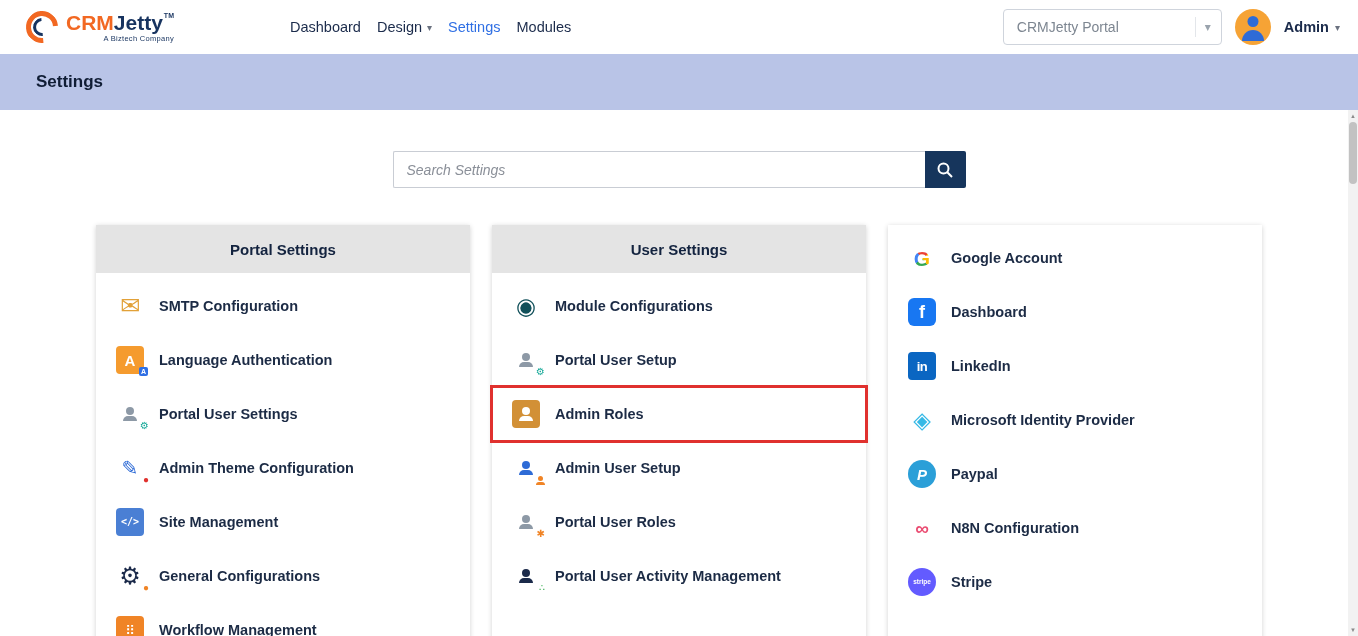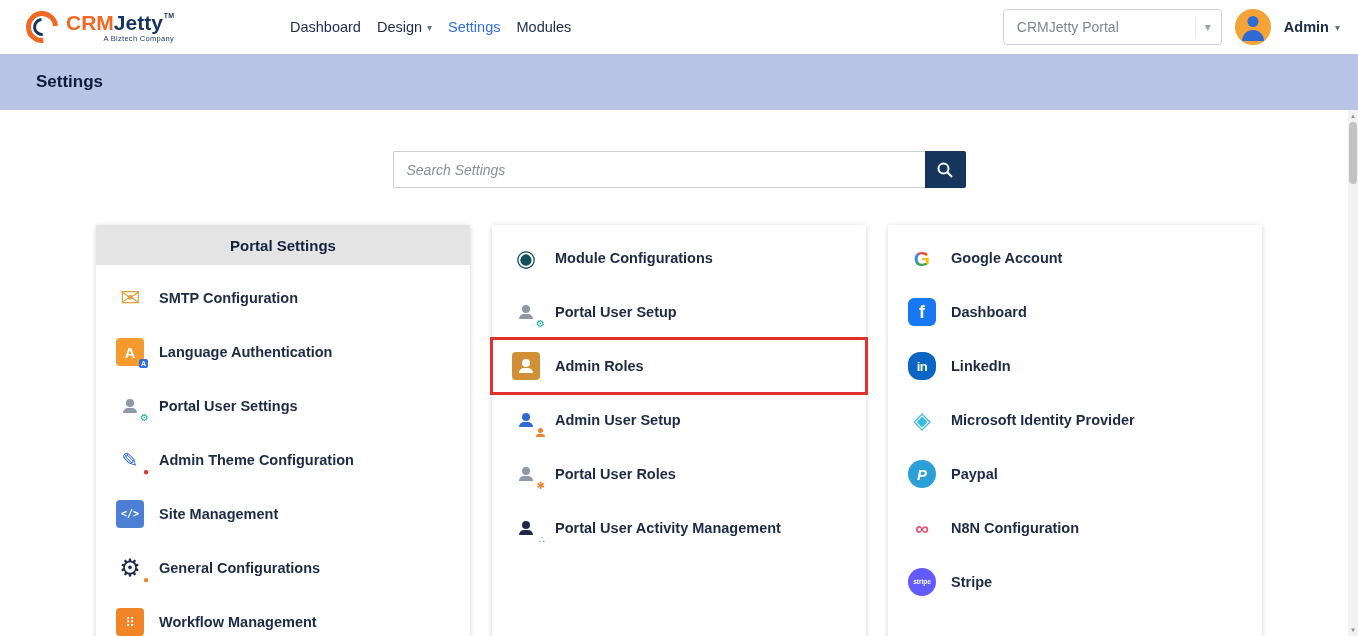--- a/index.html
+++ b/index.html
@@ -40,21 +40,21 @@
   .search-row{display:flex;width:573px;margin:41px auto 0}
   .search-input{flex:1;height:37px;border:1px solid #c9cdd4;border-right:none;border-radius:2px 0 0 2px;
     padding:0 13px;font-size:14px;font-family:inherit;color:#333;outline:none}
   .search-input::placeholder{color:#8a8f98;font-style:italic}
   .search-btn{width:41px;height:37px;background:var(--search-button-bg,#16355c);border:none;border-radius:0 2px 2px 0;
     display:flex;align-items:center;justify-content:center;cursor:pointer}
 
   
   .cards{display:flex;gap:22px;width:1166px;margin:37px auto 0;align-items:flex-start}
   .card{flex:1;background:#fff;box-shadow:0 1px 5px rgba(0,0,0,.18);padding-bottom:8px;min-height:450px}
-  .card-header{height:40px;background:var(--card-header-bg,#e4e4e4);display:flex;align-items:center;justify-content:center;
+  .card-header{height:48px;background:var(--card-header-bg,#e4e4e4);display:flex;align-items:center;justify-content:center;
     font-size:15px;font-weight:bold;color:#13233f}
   .card-items{padding-top:6px}
   .item{display:flex;align-items:center;gap:15px;padding:13px 20px;cursor:pointer;position:relative}
   .item.highlighted{outline:3px solid var(--highlight-red,#e0312e);outline-offset:-1px}
   .item-label{font-size:14.5px;font-weight:bold;color:#1c2b45}
 
   
   .icon{width:28px;height:28px;display:flex;align-items:center;justify-content:center;position:relative;flex:none}
   .icon .glyph{line-height:1;font-size:18px}
   .icon .badge{position:absolute;right:-5px;bottom:-3px;font-size:10px;line-height:1}
@@ -77,21 +77,21 @@
   .workflow-icon .glyph{font-size:13px}
   .module-config-icon .glyph{font-size:23px}
   .admin-roles-icon{border-radius:4px}
   .google-icon .glyph{font-size:21px;font-weight:bold}
   @supports ((background-clip:text) or (-webkit-background-clip:text)){
     .google-icon .glyph{background:conic-gradient(from -40deg,#ea4335 0 90deg,#fbbc05 90deg 180deg,#34a853 180deg 270deg,#4285f4 270deg 360deg);
       -webkit-background-clip:text;background-clip:text;color:transparent !important}
   }
   .facebook-icon{border-radius:6px}
   .facebook-icon .glyph{font-size:18px;font-weight:bold}
-  .linkedin-icon{border-radius:12px}
+  .linkedin-icon{border-radius:4px}
   .linkedin-icon .glyph{font-size:13px;font-weight:bold;letter-spacing:-.5px}
   .microsoft-identity-icon .glyph{font-size:23px}
   .paypal-icon{border-radius:50%}
   .paypal-icon .glyph{font-size:15px;font-weight:bold;font-style:italic}
   .n8n-icon .glyph{font-size:19px;font-weight:bold}
   .stripe-icon{border-radius:50%}
   .stripe-icon .glyph{font-size:6.5px;font-weight:bold}
 
   
   .scrollbar{position:fixed;right:0;top:110px;bottom:0;width:10px;background:#f2f2f2;
@@ -206,20 +206,21 @@
         </div>
         <div class="item">
           <span class="icon workflow-icon" style="background: rgb(240, 132, 38);">
             <span class="glyph" style="color: rgb(255, 255, 255);">⠿</span>
           </span>
           <span class="item-label">Workflow Management</span>
         </div>
       </div>
     </section>
     <section class="card">
+      <div class="card-header">User Settings</div>
       <div class="card-items">
         <div class="item">
           <span class="icon module-config-icon">
             <span class="glyph" style="color: rgb(17, 80, 90);">◉</span>
           </span>
           <span class="item-label">Module Configurations</span>
         </div>
         <div class="item">
           <span class="icon portal-user-setup-icon">
             <span class="glyph person-shape" style="color: rgb(141, 153, 166);"></span>

